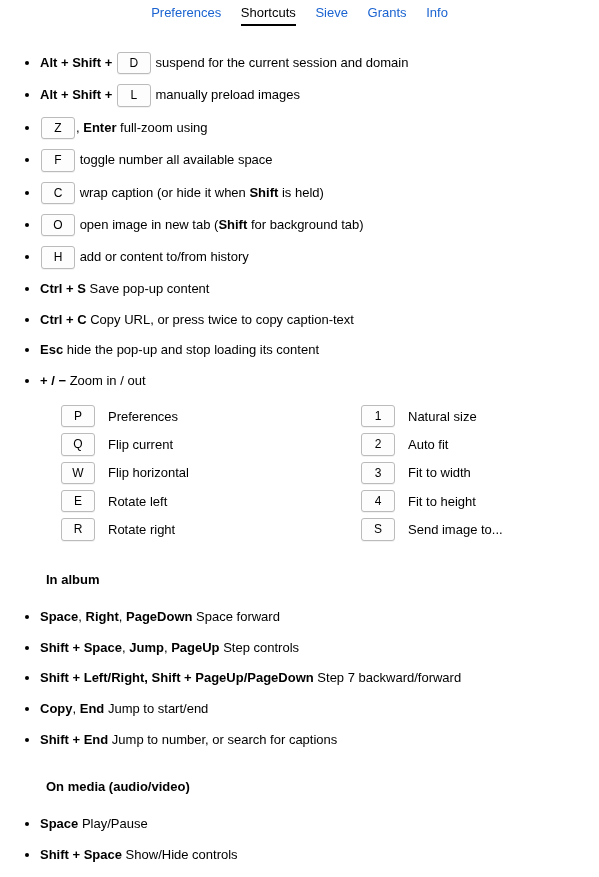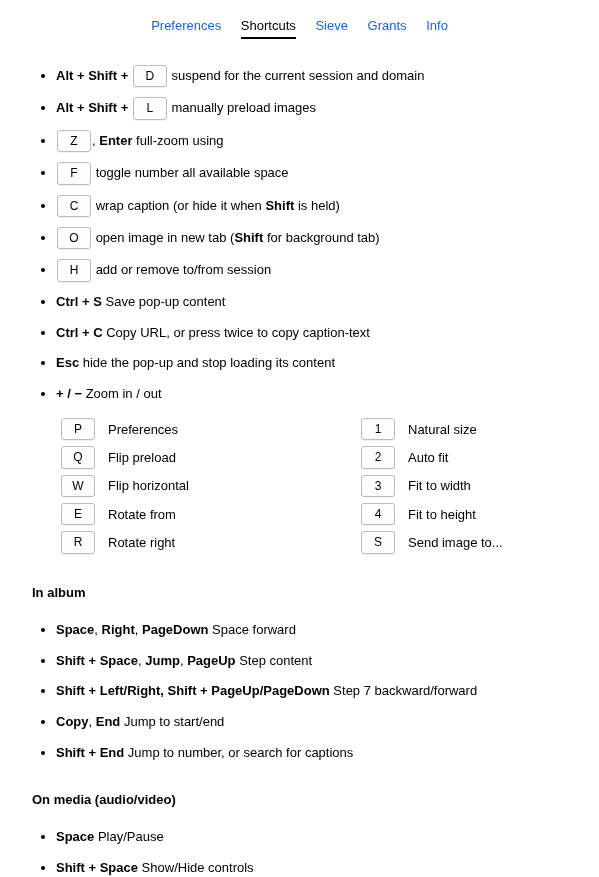--- a/index.html
+++ b/index.html
@@ -6,36 +6,36 @@
     font-family: "Segoe UI", Arial, sans-serif;
     font-size: 13px;
     color: #000;
     margin: 0;
     padding: 0;
     background: #fff;
     width: 599px;
   }
   .tabs {
     text-align: center;
-    padding: 18px 0 6px 0;
+    padding: 5px 0 6px 0;
   }
   .tab {
     display: inline-block;
     margin: 0 8px;
     color: #1a63d1;
     cursor: pointer;
     padding-bottom: 4px;
   }
   .tab.active {
     color: #000;
     border-bottom: 2px solid #000;
   }
   ul.main {
     list-style: disc;
-    padding-left: 56px;
+    padding-left: 40px;
     margin: 20px 0 0 0;
   }
   ul.main > li {
     margin: 10px 0;
     line-height: 1.6;
   }
   .key {
     display: inline-block;
     min-width: 16px;
     padding: 3px 8px;
@@ -62,21 +62,21 @@
   .col.right { }
   .row {
     display: flex;
     align-items: center;
     margin: 3px 0;
   }
   .row .key { width: 16px; }
   .row .lbl { margin-left: 12px; }
   .section-title {
     font-weight: bold;
-    margin: 28px 0 8px 32px;
+    margin: 28px 0 8px 46px;
   }
 </style>
 </head>
 <body>
 
 <div class="tabs">
   <span class="tab">Preferences</span>
   <span class="tab active">Shortcuts</span>
   <span class="tab">Sieve</span>
   <span class="tab">Grants</span>
@@ -111,21 +111,21 @@
     <span>wrap caption (or hide it when </span><b>Shift</b><span> is held)</span>
   </li>
 
   <li>
     <span class="key">O</span>
     <span>open image in new tab (</span><b>Shift</b><span> for background tab)</span>
   </li>
 
   <li>
     <span class="key">H</span>
-    <span>add or remove to/from session</span>
+    <span>add or content to/from history</span>
   </li>
 
   <li>
     <b>Ctrl + S</b><span> Save pop-up content</span>
   </li>
 
   <li>
     <b>Ctrl + C</b><span> Copy URL, or press twice to copy caption-text</span>
   </li>
 
@@ -139,29 +139,29 @@
 </ul>
 
 <div class="cols">
   <div class="col left">
     <div class="row">
         <span class="key">P</span>
         <span class="lbl">Preferences</span>
       </div>
     <div class="row">
         <span class="key">Q</span>
-        <span class="lbl">Flip preload</span>
+        <span class="lbl">Flip current</span>
       </div>
     <div class="row">
         <span class="key">W</span>
         <span class="lbl">Flip horizontal</span>
       </div>
     <div class="row">
         <span class="key">E</span>
-        <span class="lbl">Rotate from</span>
+        <span class="lbl">Rotate left</span>
       </div>
     <div class="row">
         <span class="key">R</span>
         <span class="lbl">Rotate right</span>
       </div>
   </div>
   <div class="col right">
     <div class="row">
         <span class="key">1</span>
         <span class="lbl">Natural size</span>
@@ -185,21 +185,21 @@
   </div>
 </div>
 
 <div class="section-title">In album</div>
 
 <ul class="main">
   <li>
     <b>Space</b><span>, </span><b>Right</b><span>, </span><b>PageDown</b><span> Space forward</span>
   </li>
   <li>
-    <b>Shift + Space</b><span>, </span><b>Jump</b><span>, </span><b>PageUp</b><span> Step content</span>
+    <b>Shift + Space</b><span>, </span><b>Jump</b><span>, </span><b>PageUp</b><span> Step controls</span>
   </li>
   <li>
     <b>Shift + Left/Right, Shift + PageUp/PageDown</b><span> Step 7 backward/forward</span>
   </li>
   <li>
     <b>Copy</b><span>, </span><b>End</b><span> Jump to start/end</span>
   </li>
   <li>
     <b>Shift + End</b><span> Jump to number, or search for captions</span>
   </li>

